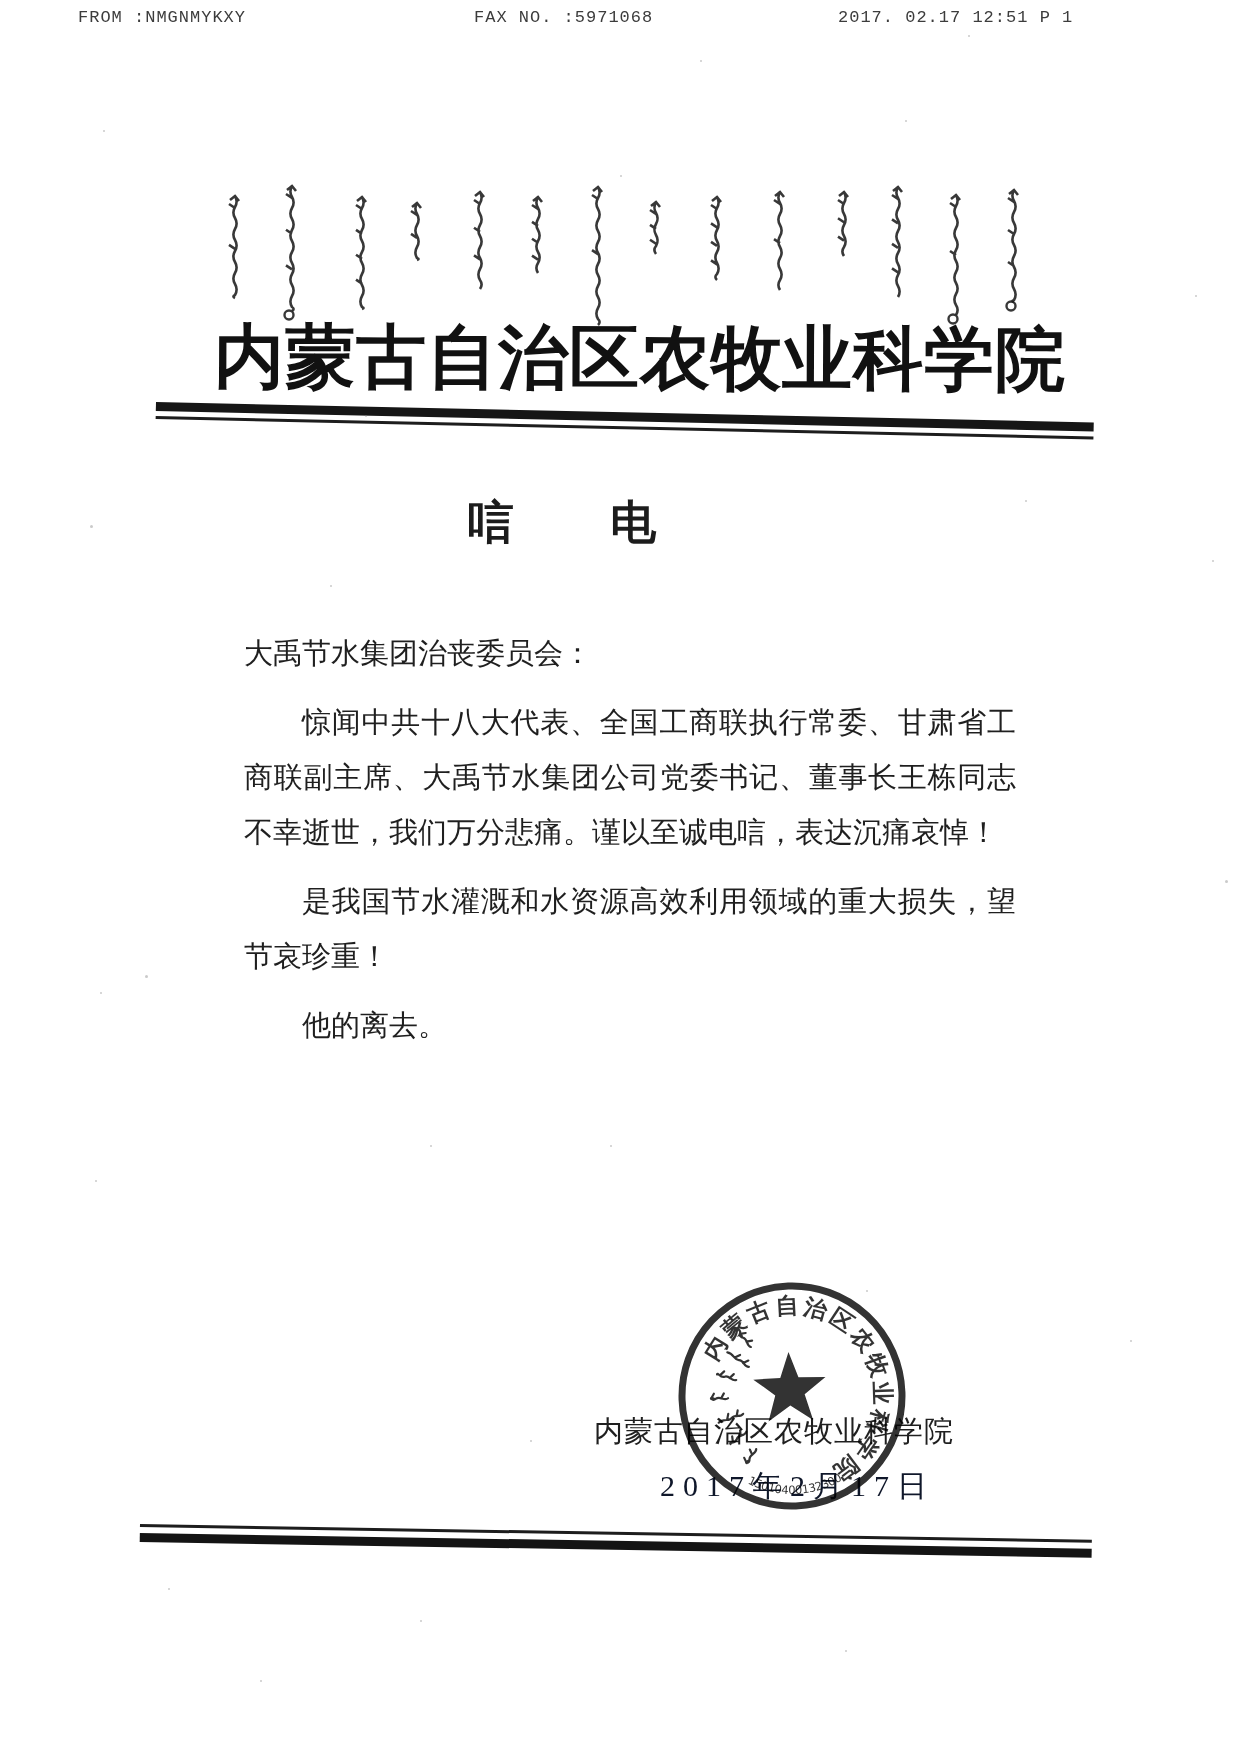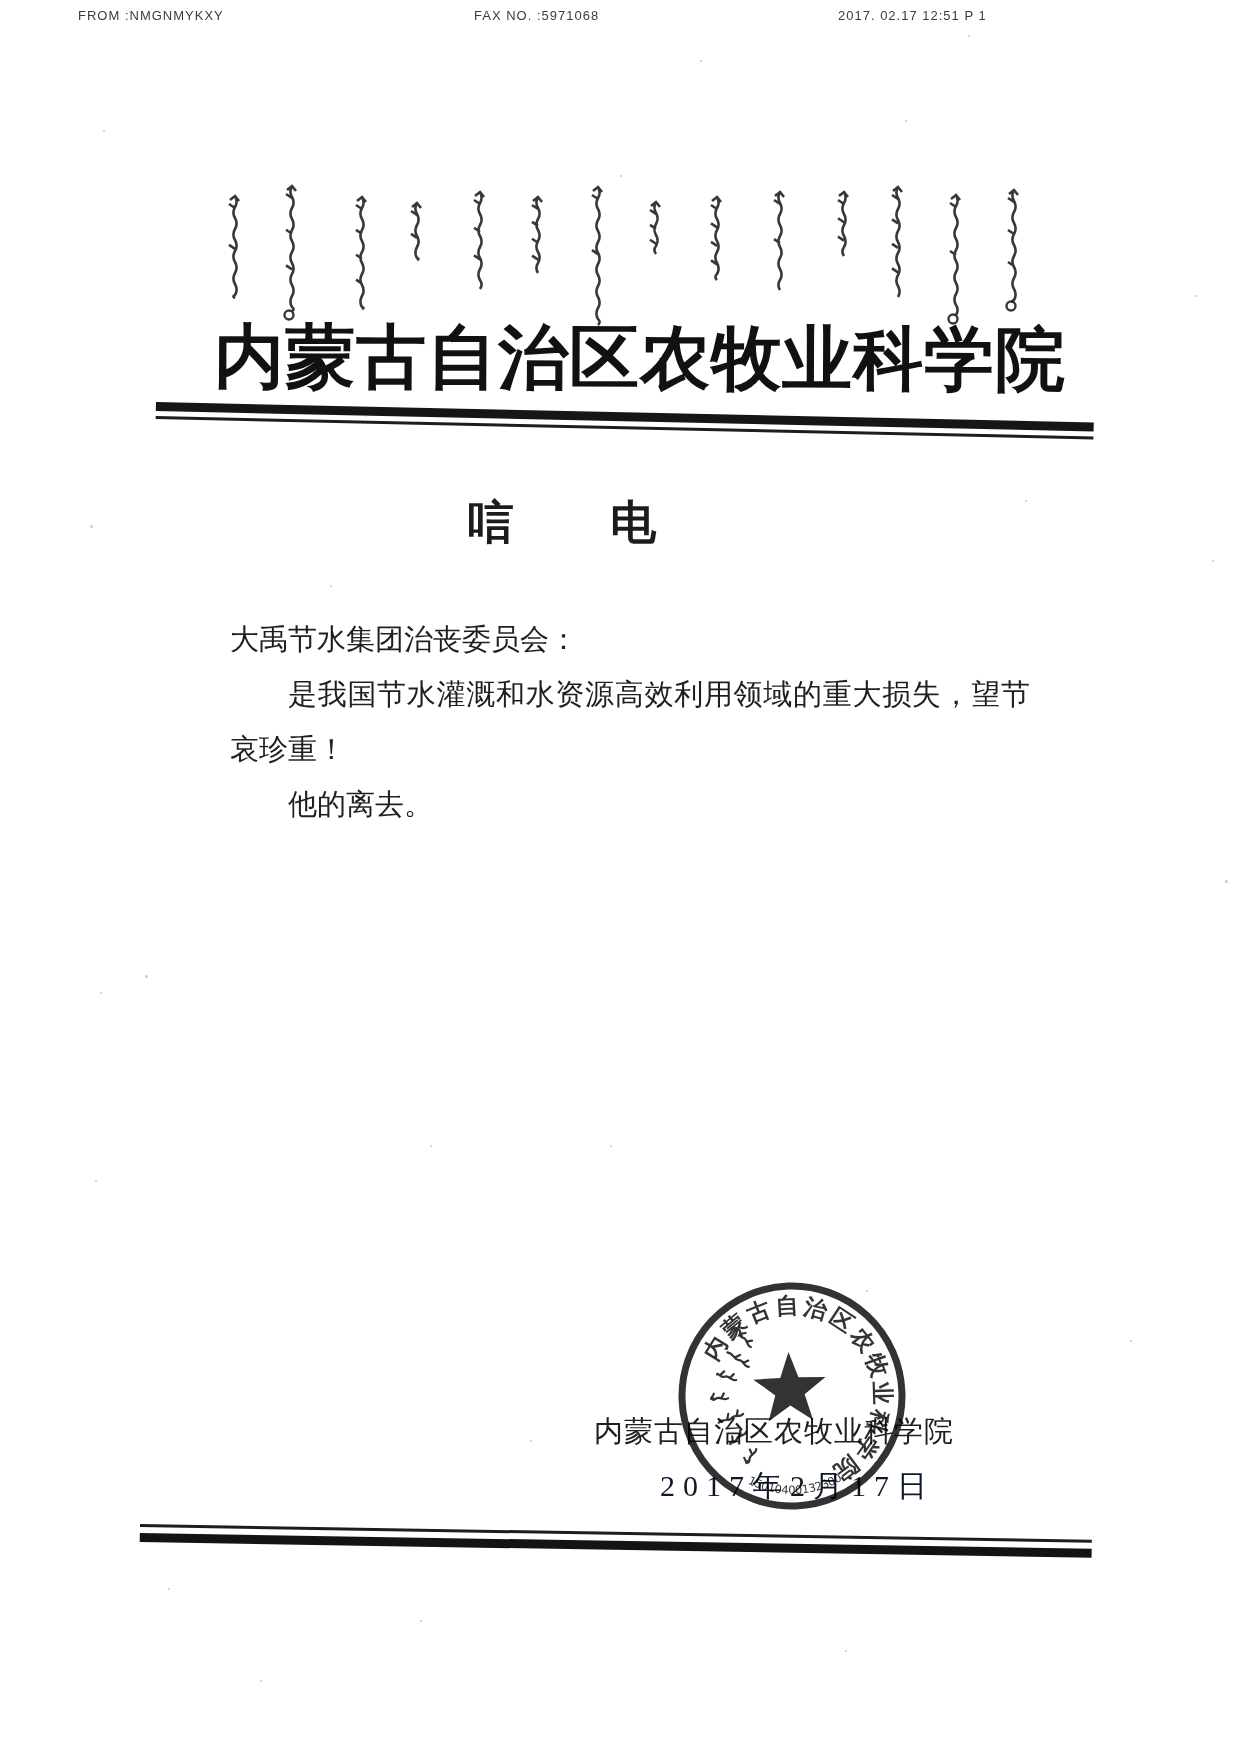--- a/index.html
+++ b/index.html
@@ -8,22 +8,22 @@
     width:1240px;height:1754px;
     margin:0 auto;
     background:#ffffff;
     overflow:hidden;
     font-family:"Liberation Serif","DejaVu Serif",serif;
     color:#222;
   }
   
   .fax-header{
     position:absolute;top:8px;left:0;width:100%;height:26px;
-    font-family:Liberation Sans, sans-serif;
-    font-size:13px;letter-spacing:1px;color:#3c3c3c;
+    font-family:Liberation Mono, monospace;
+    font-size:17px;letter-spacing:1px;color:#3c3c3c;
   }
   .fax-from{position:absolute;left:78px;top:0;}
   .fax-no{position:absolute;left:474px;top:0;}
   .fax-datetime{position:absolute;left:838px;top:0;}
   
   .mongolian-row{position:absolute;left:0;top:178px;width:1240px;height:150px;}
   .sr-only{position:absolute;width:1px;height:1px;overflow:hidden;opacity:0;}
   .org-title{
     position:absolute;left:210px;top:312px;width:860px;
     font-size:70px;font-weight:bold;letter-spacing:1px;
@@ -48,21 +48,21 @@
     display:inline-block;
     font-size:46px;font-weight:bold;color:#1c1c1c;
     letter-spacing:2.1em;margin-right:-2.1em;text-indent:0;
     white-space:nowrap;
   }
   .body-text{
     position:absolute;left:230px;top:612px;width:800px;
     font-size:29px;line-height:55px;color:#1f1f1f;
     text-align:justify;
   }
-  .body-text p{margin:0;text-indent:2em;}
+  .body-text p{margin:14px;text-indent:2em;}
   .body-text p.salutation{text-indent:0;}
   
   .signature{
     position:absolute;right:286px;top:1412px;
     font-size:29px;color:#1f1f1f;letter-spacing:1px;white-space:nowrap;
     z-index:2;
   }
   .doc-date{
     position:absolute;left:660px;top:1466px;
     font-size:30px;color:#0f172a;letter-spacing:8px;white-space:nowrap;
@@ -146,20 +146,21 @@
     <div class="gap"></div>
     <div class="thin"></div>
   </div>
 
   <div class="doc-title-wrap">
     <span class="doc-title">唁电</span>
   </div>
 
   <div class="body-text">
     <p class="salutation">大禹节水集团治丧委员会：</p>
+    <p>惊闻中共十八大代表、全国工商联执行常委、甘肃省工商联副主席、大禹节水集团公司党委书记、董事长王栋同志不幸逝世，我们万分悲痛。谨以至诚电唁，表达沉痛哀悼！</p>
     <p>是我国节水灌溉和水资源高效利用领域的重大损失，望节哀珍重！</p>
     <p>他的离去。</p>
   </div>
 
   <div class="signature">内蒙古自治区农牧业科学院</div>
   <div class="doc-date">2017年2月17日</div>
 
   <svg class="seal" id="seal-svg" viewBox="0 0 240 240">
     <circle cx="120" cy="120" r="110" fill="none" stroke="#1c1c1c" stroke-width="7"></circle>
     <path d="M118,76 L127.1,101.5 L154.1,102.3 L132.7,118.8 L140.3,144.7 L118,129.5 L95.7,144.7 L103.3,118.8 L81.9,102.3 L108.9,101.5 Z" fill="#1c1c1c"></path>

